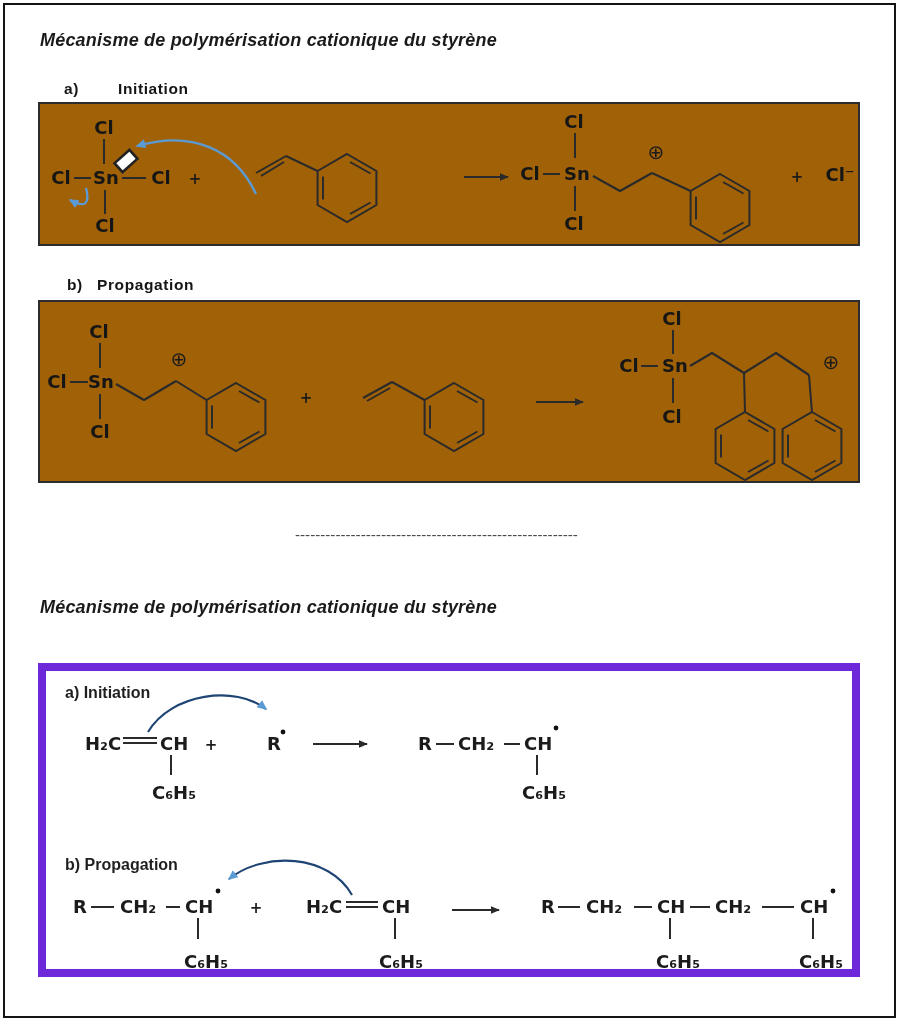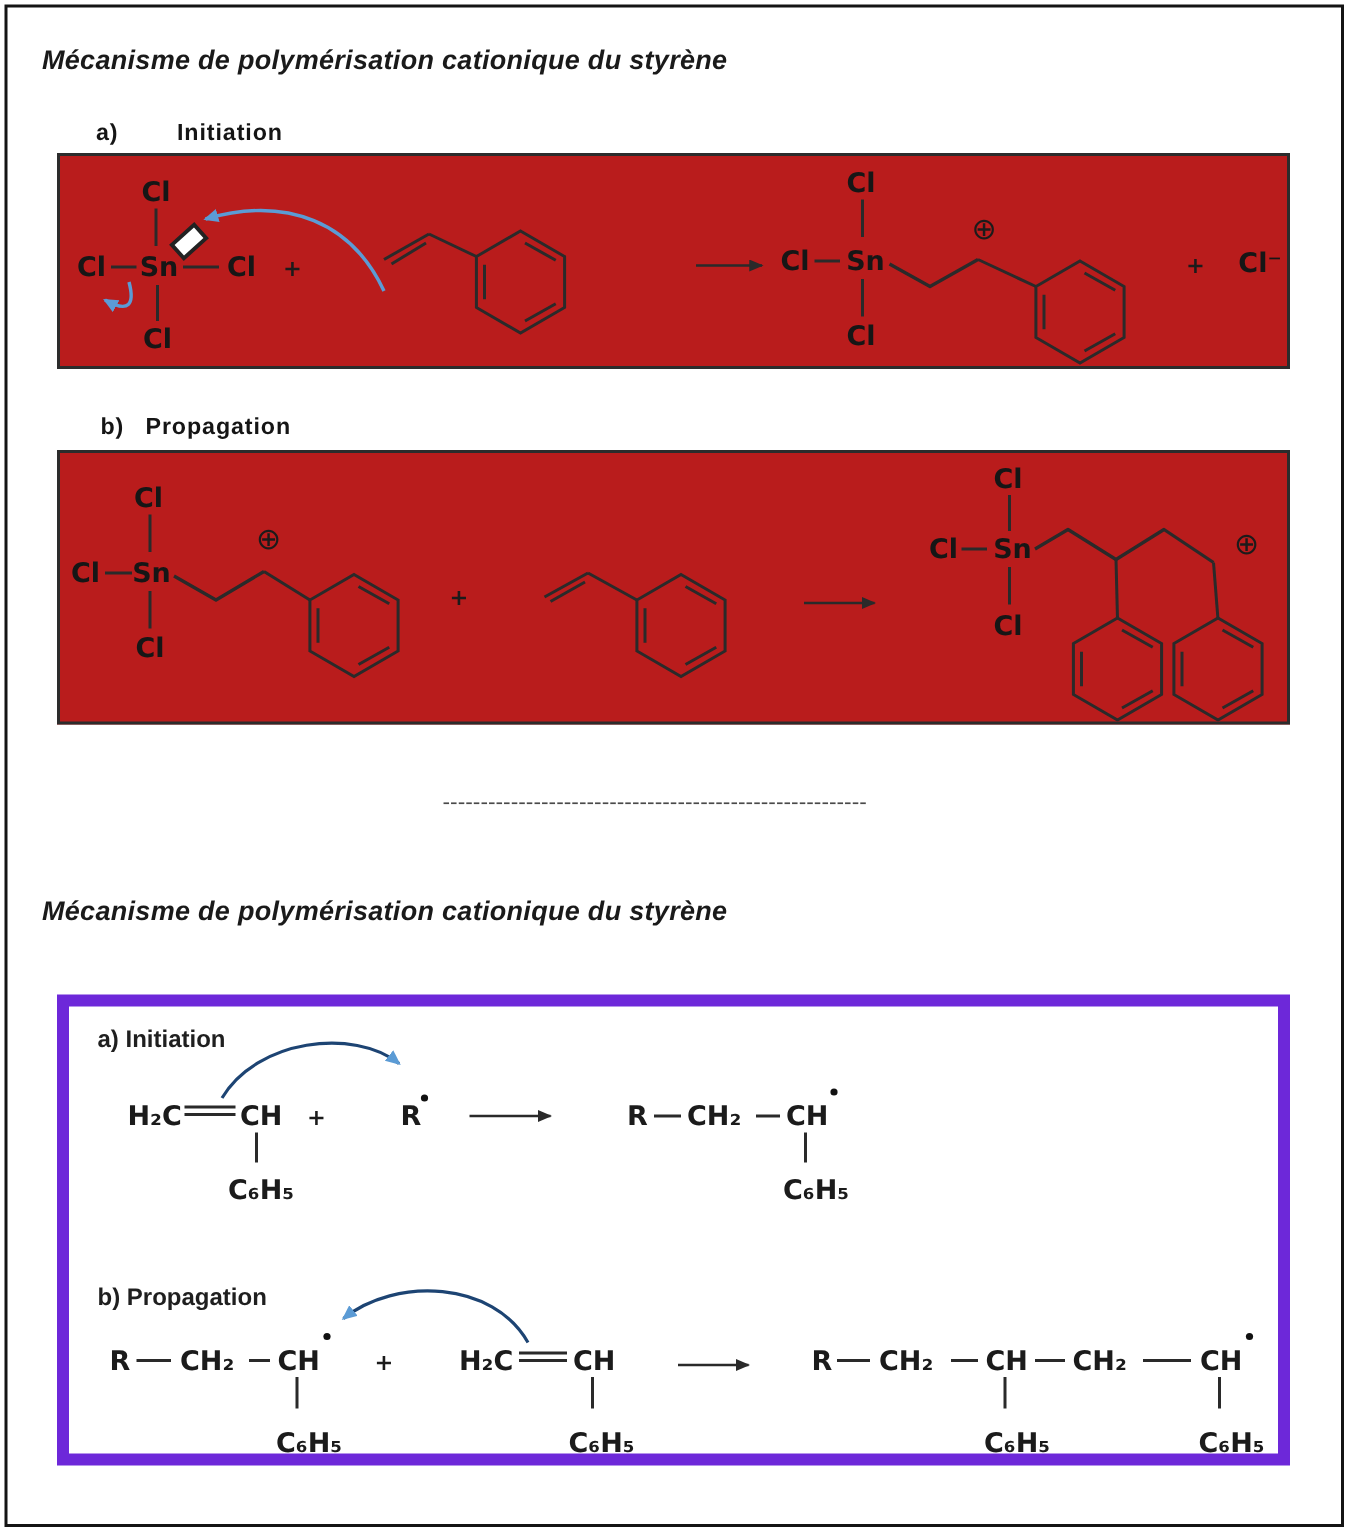--- a/index.html
+++ b/index.html
@@ -1,27 +1,27 @@
 <!DOCTYPE html>
 <html><head>
 <meta charset="utf-8">
 <style>
   html,body{margin:0;padding:0;background:#fff;}
   .page{position:relative;width:901px;height:1023px;background:#ffffff;overflow:hidden;
         font-family:"Liberation Sans",sans-serif;}
   .frame{position:absolute;left:3px;top:3px;width:893px;height:1015px;border:2px solid #141414;
          box-sizing:border-box;pointer-events:none;}
-  .doc-title{position:absolute;left:28px;font-style:italic;font-weight:700;font-size:18px;
+  .doc-title{position:absolute;left:40px;font-style:italic;font-weight:700;font-size:18px;
              color:#1a1a1a;letter-spacing:.2px;margin:0;}
   .t1{top:30px;}
   .t2{top:597px;}
   .step-head{position:absolute;font-weight:700;font-size:15.5px;color:#151515;letter-spacing:.6px;}
   .step-head .lbl{position:absolute;left:0;top:0;white-space:nowrap;}
   .step-head .txt{position:absolute;top:0;white-space:nowrap;}
-  .box{position:absolute;box-sizing:border-box;border:2px solid #2c2c2c;background:#b91c1c;}
+  .box{position:absolute;box-sizing:border-box;border:2px solid #2c2c2c;background:#a16207;}
   .box-blue{position:absolute;box-sizing:border-box;border:8px solid #6d28d9;background:#fff;}
   .separator{position:absolute;left:295px;top:527px;font-size:14px;color:#4a4a4a;
              font-family:"DejaVu Sans",sans-serif;letter-spacing:0;}
   svg{display:block;}
   .bond{stroke:#2a2a2a;stroke-width:2;fill:none;}
   .chain{stroke:#2a2a2a;stroke-width:2.2;fill:none;stroke-linejoin:round;}
   .atom{font-family:"DejaVu Sans",sans-serif;font-weight:700;font-size:18px;fill:#161616;}
   .fml{font-family:"DejaVu Sans",sans-serif;font-weight:700;font-size:18px;fill:#1b1b1b;}
   .plus{font-family:"DejaVu Sans",sans-serif;font-weight:700;font-size:15px;fill:#1b1b1b;}
   .oplus{font-family:"DejaVu Sans",sans-serif;font-weight:400;font-size:20px;fill:#1b1b1b;}

